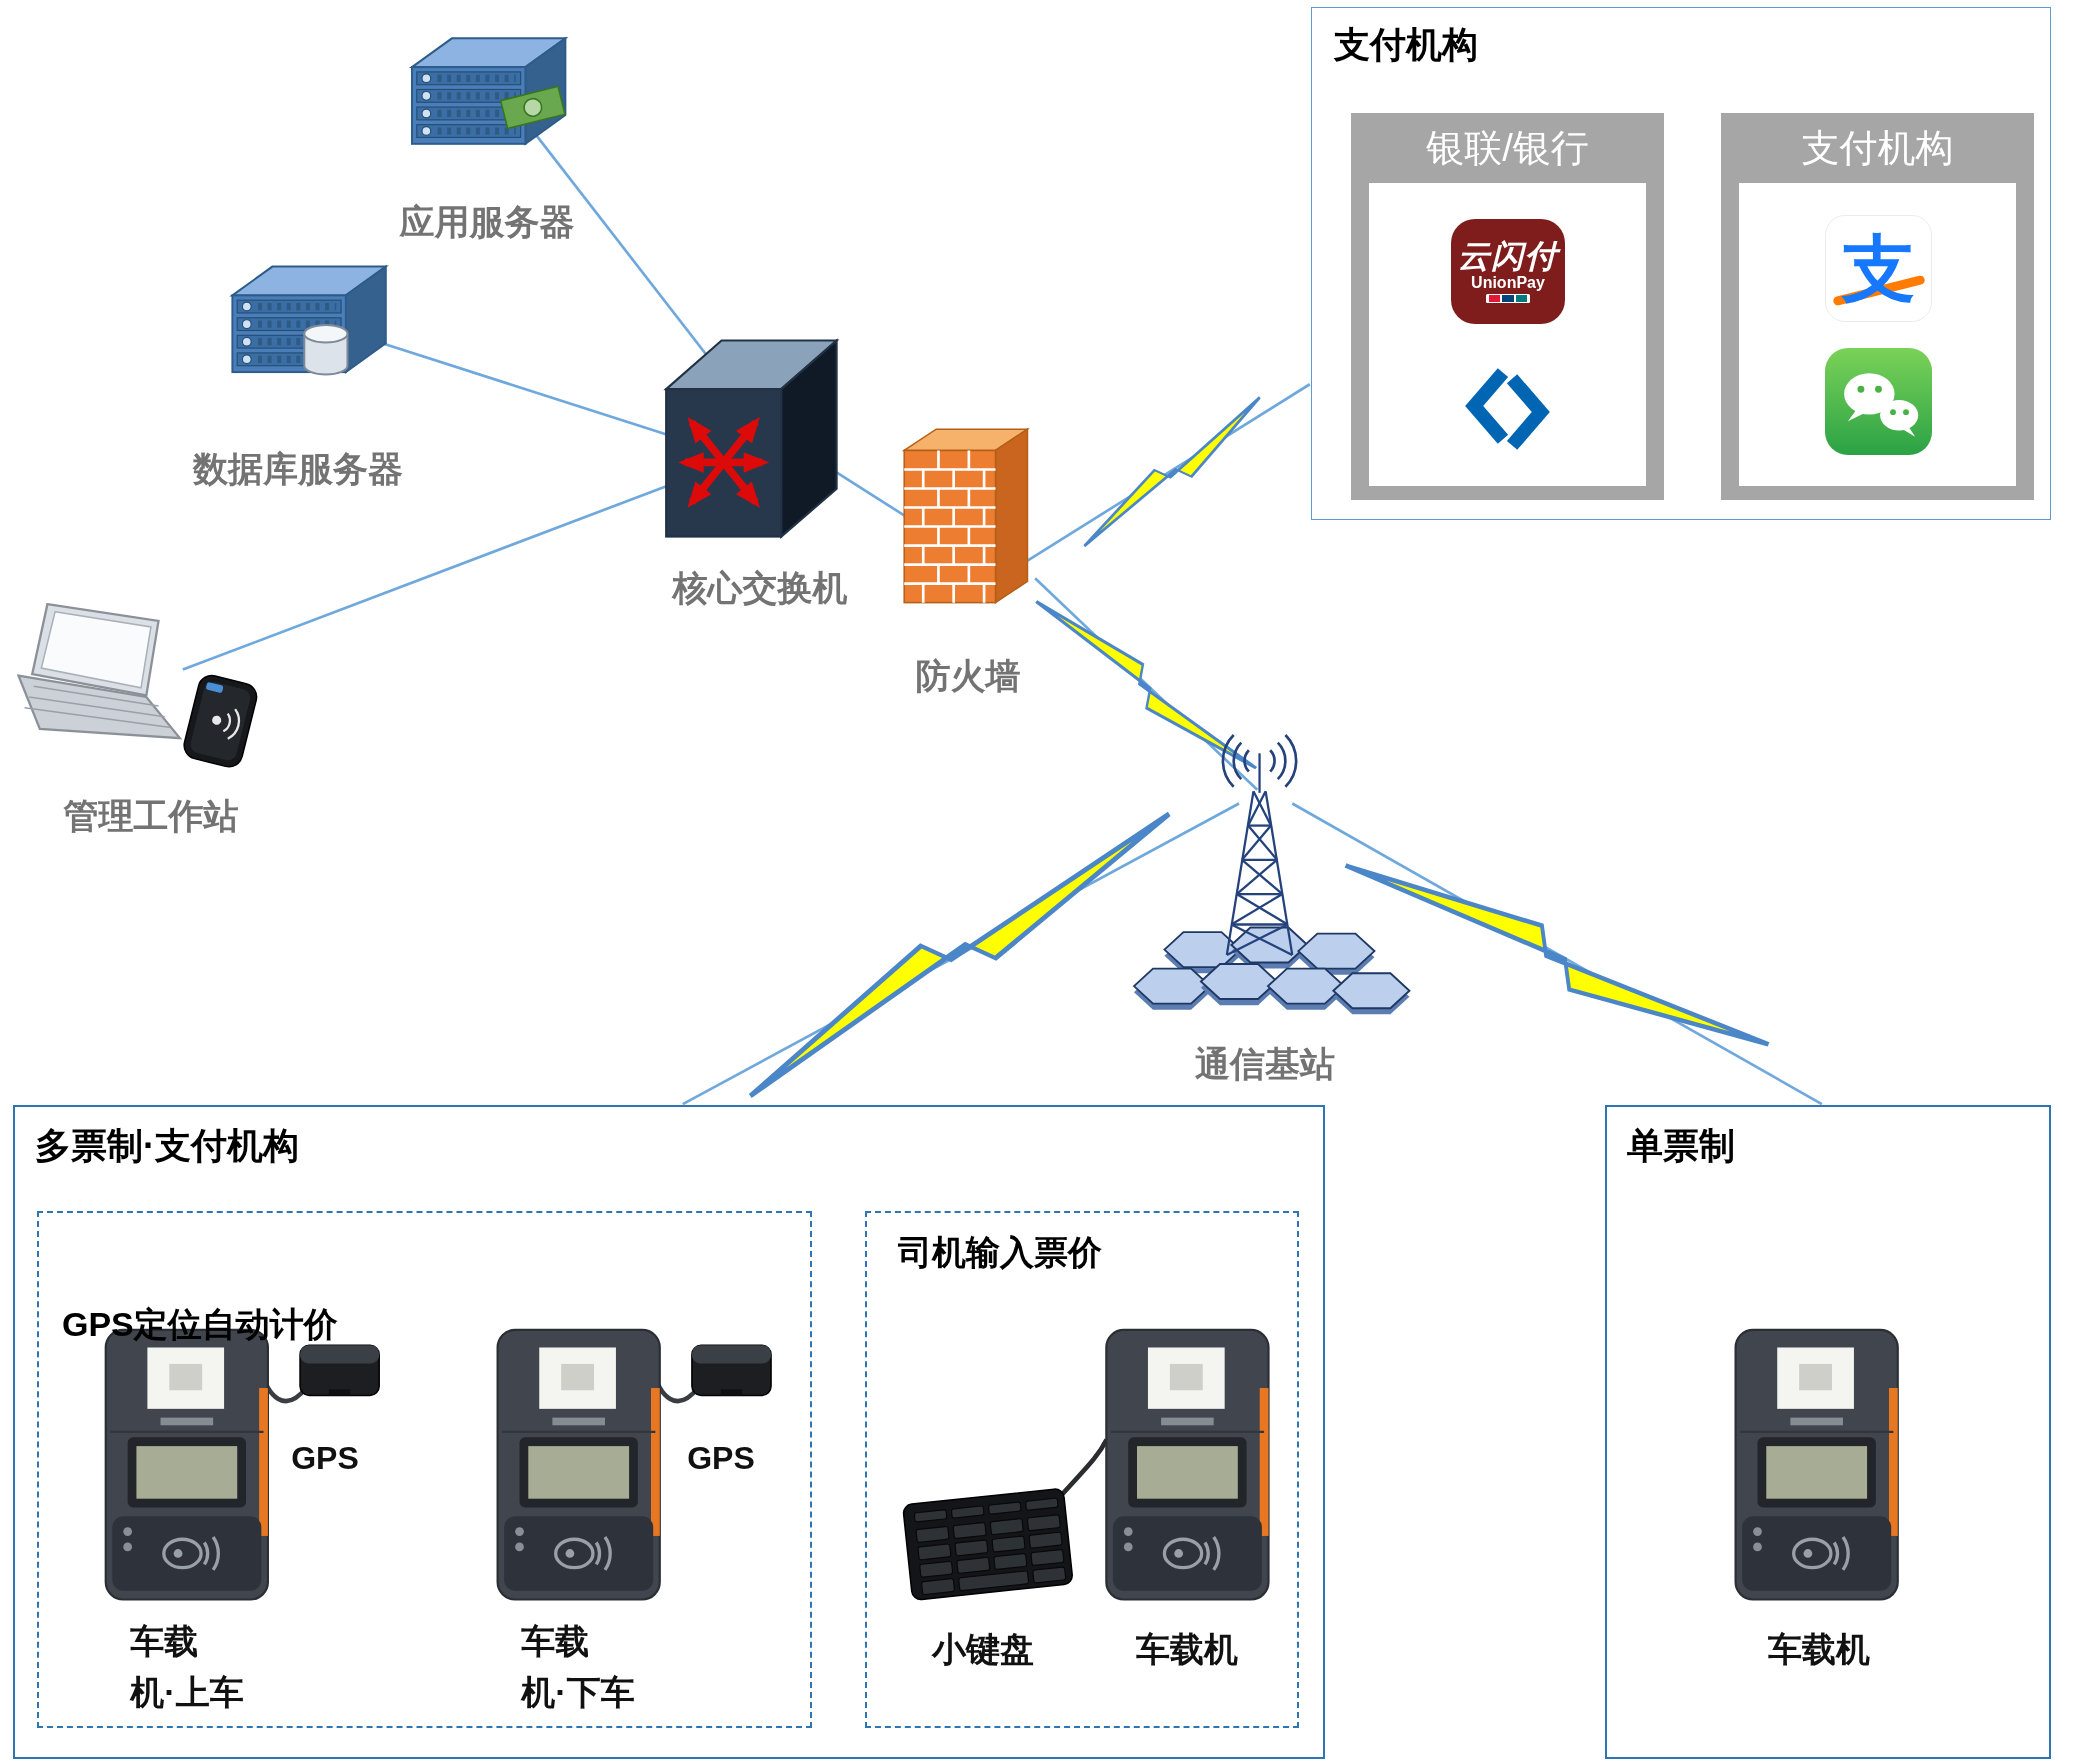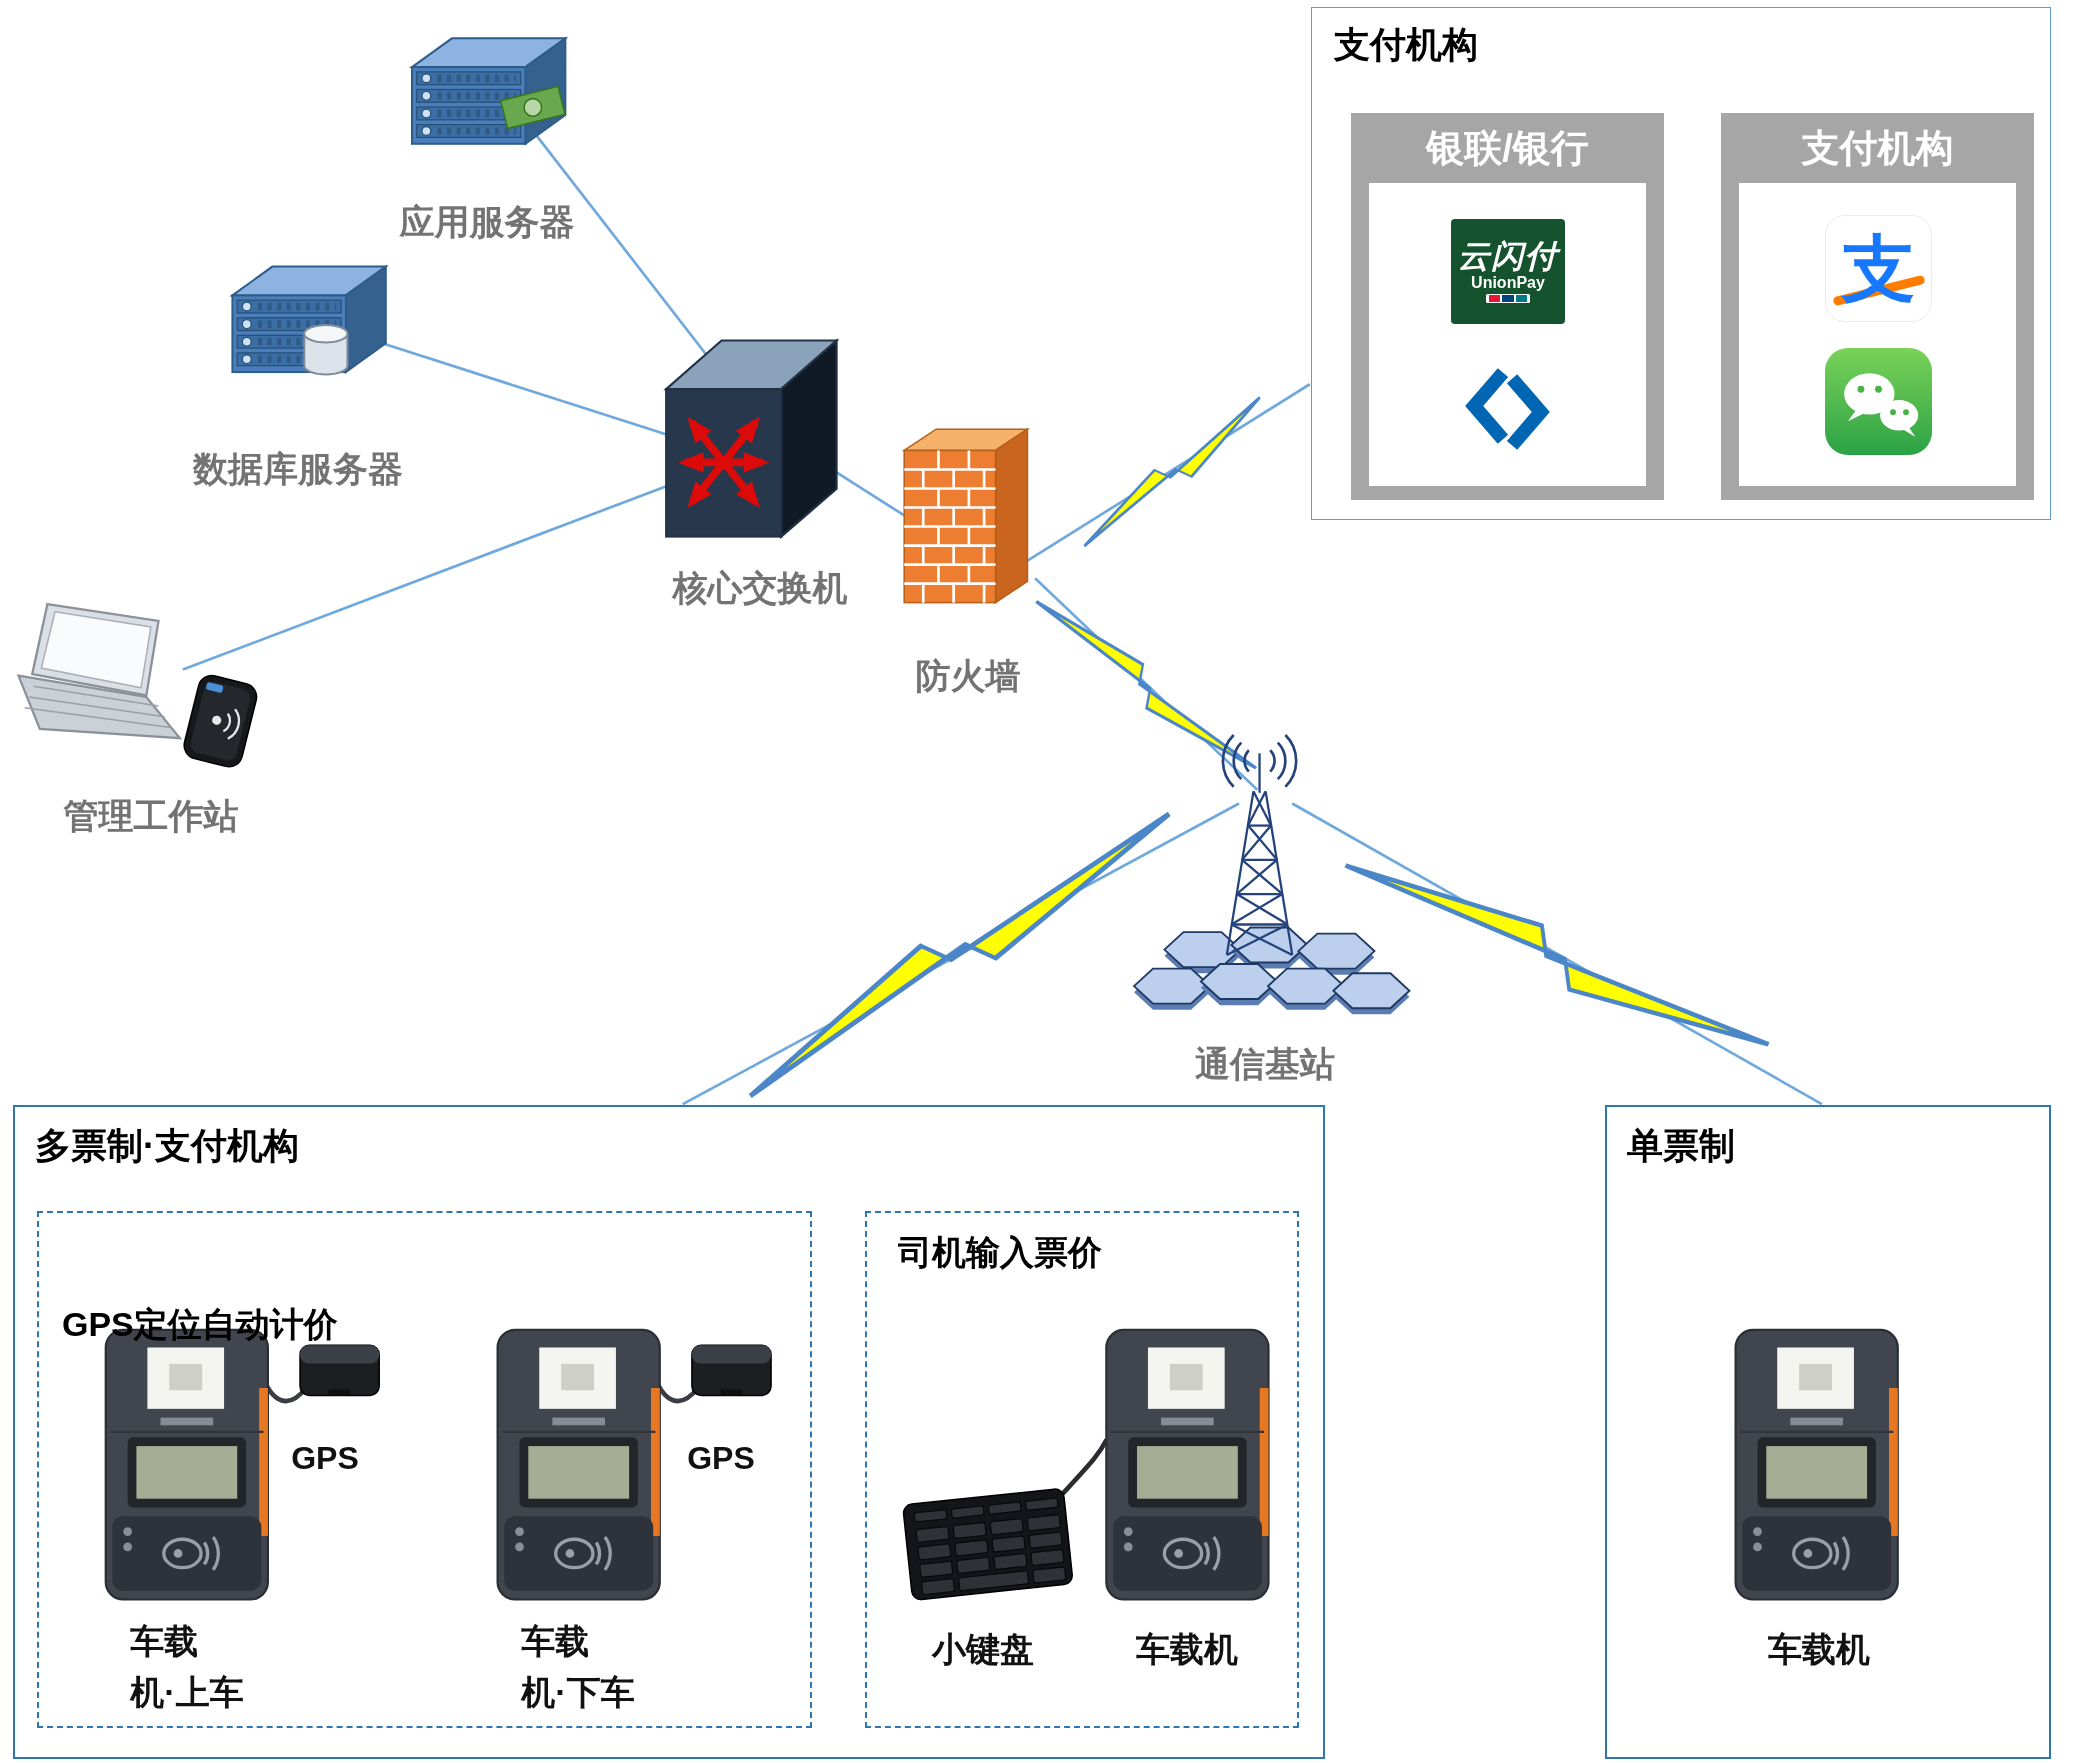--- a/index.html
+++ b/index.html
@@ -4,28 +4,28 @@
 <style>
   *{margin:0;padding:0;box-sizing:border-box}
   body{font-family:"Liberation Sans",sans-serif;background:#fff}
   .canvas{position:relative;width:2077px;height:1763px;background:#fff;overflow:hidden}
   .abs{position:absolute}
   .gfx{left:0;top:0;z-index:5;pointer-events:none}
   .outer-box{position:absolute;background:#fff;border:2.3px solid #2e75b6;z-index:1}
   .payment-box{border:1.5px solid #5b9bd5}
   .dashed-box{position:absolute;border:2.3px dashed #2e75b6;z-index:1;background:transparent}
   .gray-box{position:absolute;background:#a6a6a6;z-index:2}
-  .gray-title{height:70px;display:flex;align-items:center;justify-content:center;color:#fff;font-size:38px;font-weight:700}
+  .gray-title{height:70px;display:flex;align-items:center;justify-content:center;color:#fff;font-size:38px;font-weight:400}
   .white-panel{position:absolute;left:18px;right:18px;top:70px;bottom:13.7px;background:#fff}
   .title{position:absolute;z-index:6;font-weight:700;color:#000;font-size:36px;white-space:nowrap}
   .sub-title{font-size:34px}
   .node-label{position:absolute;z-index:6;transform:translateX(-50%);font-size:35px;font-weight:600;color:#737373;white-space:nowrap}
   .device-label{position:absolute;z-index:6;transform:translateX(-50%);text-align:left;font-size:34px;font-weight:600;color:#111;line-height:1.5;white-space:nowrap}
   .gps-label{font-size:32px}
-  .logo-unionpay{position:absolute;width:114px;height:105px;background:#14532d;border-radius:4px;display:flex;flex-direction:column;align-items:center;justify-content:center;gap:3px;z-index:6}
+  .logo-unionpay{position:absolute;width:114px;height:105px;background:#7f1d1d;border-radius:24px;display:flex;flex-direction:column;align-items:center;justify-content:center;gap:3px;z-index:6}
   .up-text{color:#fff;font-size:32px;font-weight:700;font-style:italic;letter-spacing:1.5px;line-height:1}
   .up-sub{color:#fff;font-size:16px;font-weight:700;line-height:1}
   .up-bars{display:flex;gap:2.3px;background:#fff;padding:1.5px 2.3px;border-radius:1.5px}
   .up-bars i{display:block;width:11.4px;height:6.8px}
   .b1{background:#e21836}.b2{background:#00447c}.b3{background:#007b84}
   .logo-alipay{position:absolute;width:107px;height:107px;background:#fff;border:1.5px solid #ececec;border-radius:20px;display:flex;align-items:center;justify-content:center;z-index:6}
   .alipay-char{position:relative;font-size:73px;font-weight:700;color:#1677ff;line-height:1;z-index:2}
   .alipay-swoosh{position:absolute;left:6px;top:70px;width:94px;height:9px;background:#ff7c00;border-radius:6px;transform:rotate(-14deg);z-index:1}
 </style>
 </head>

